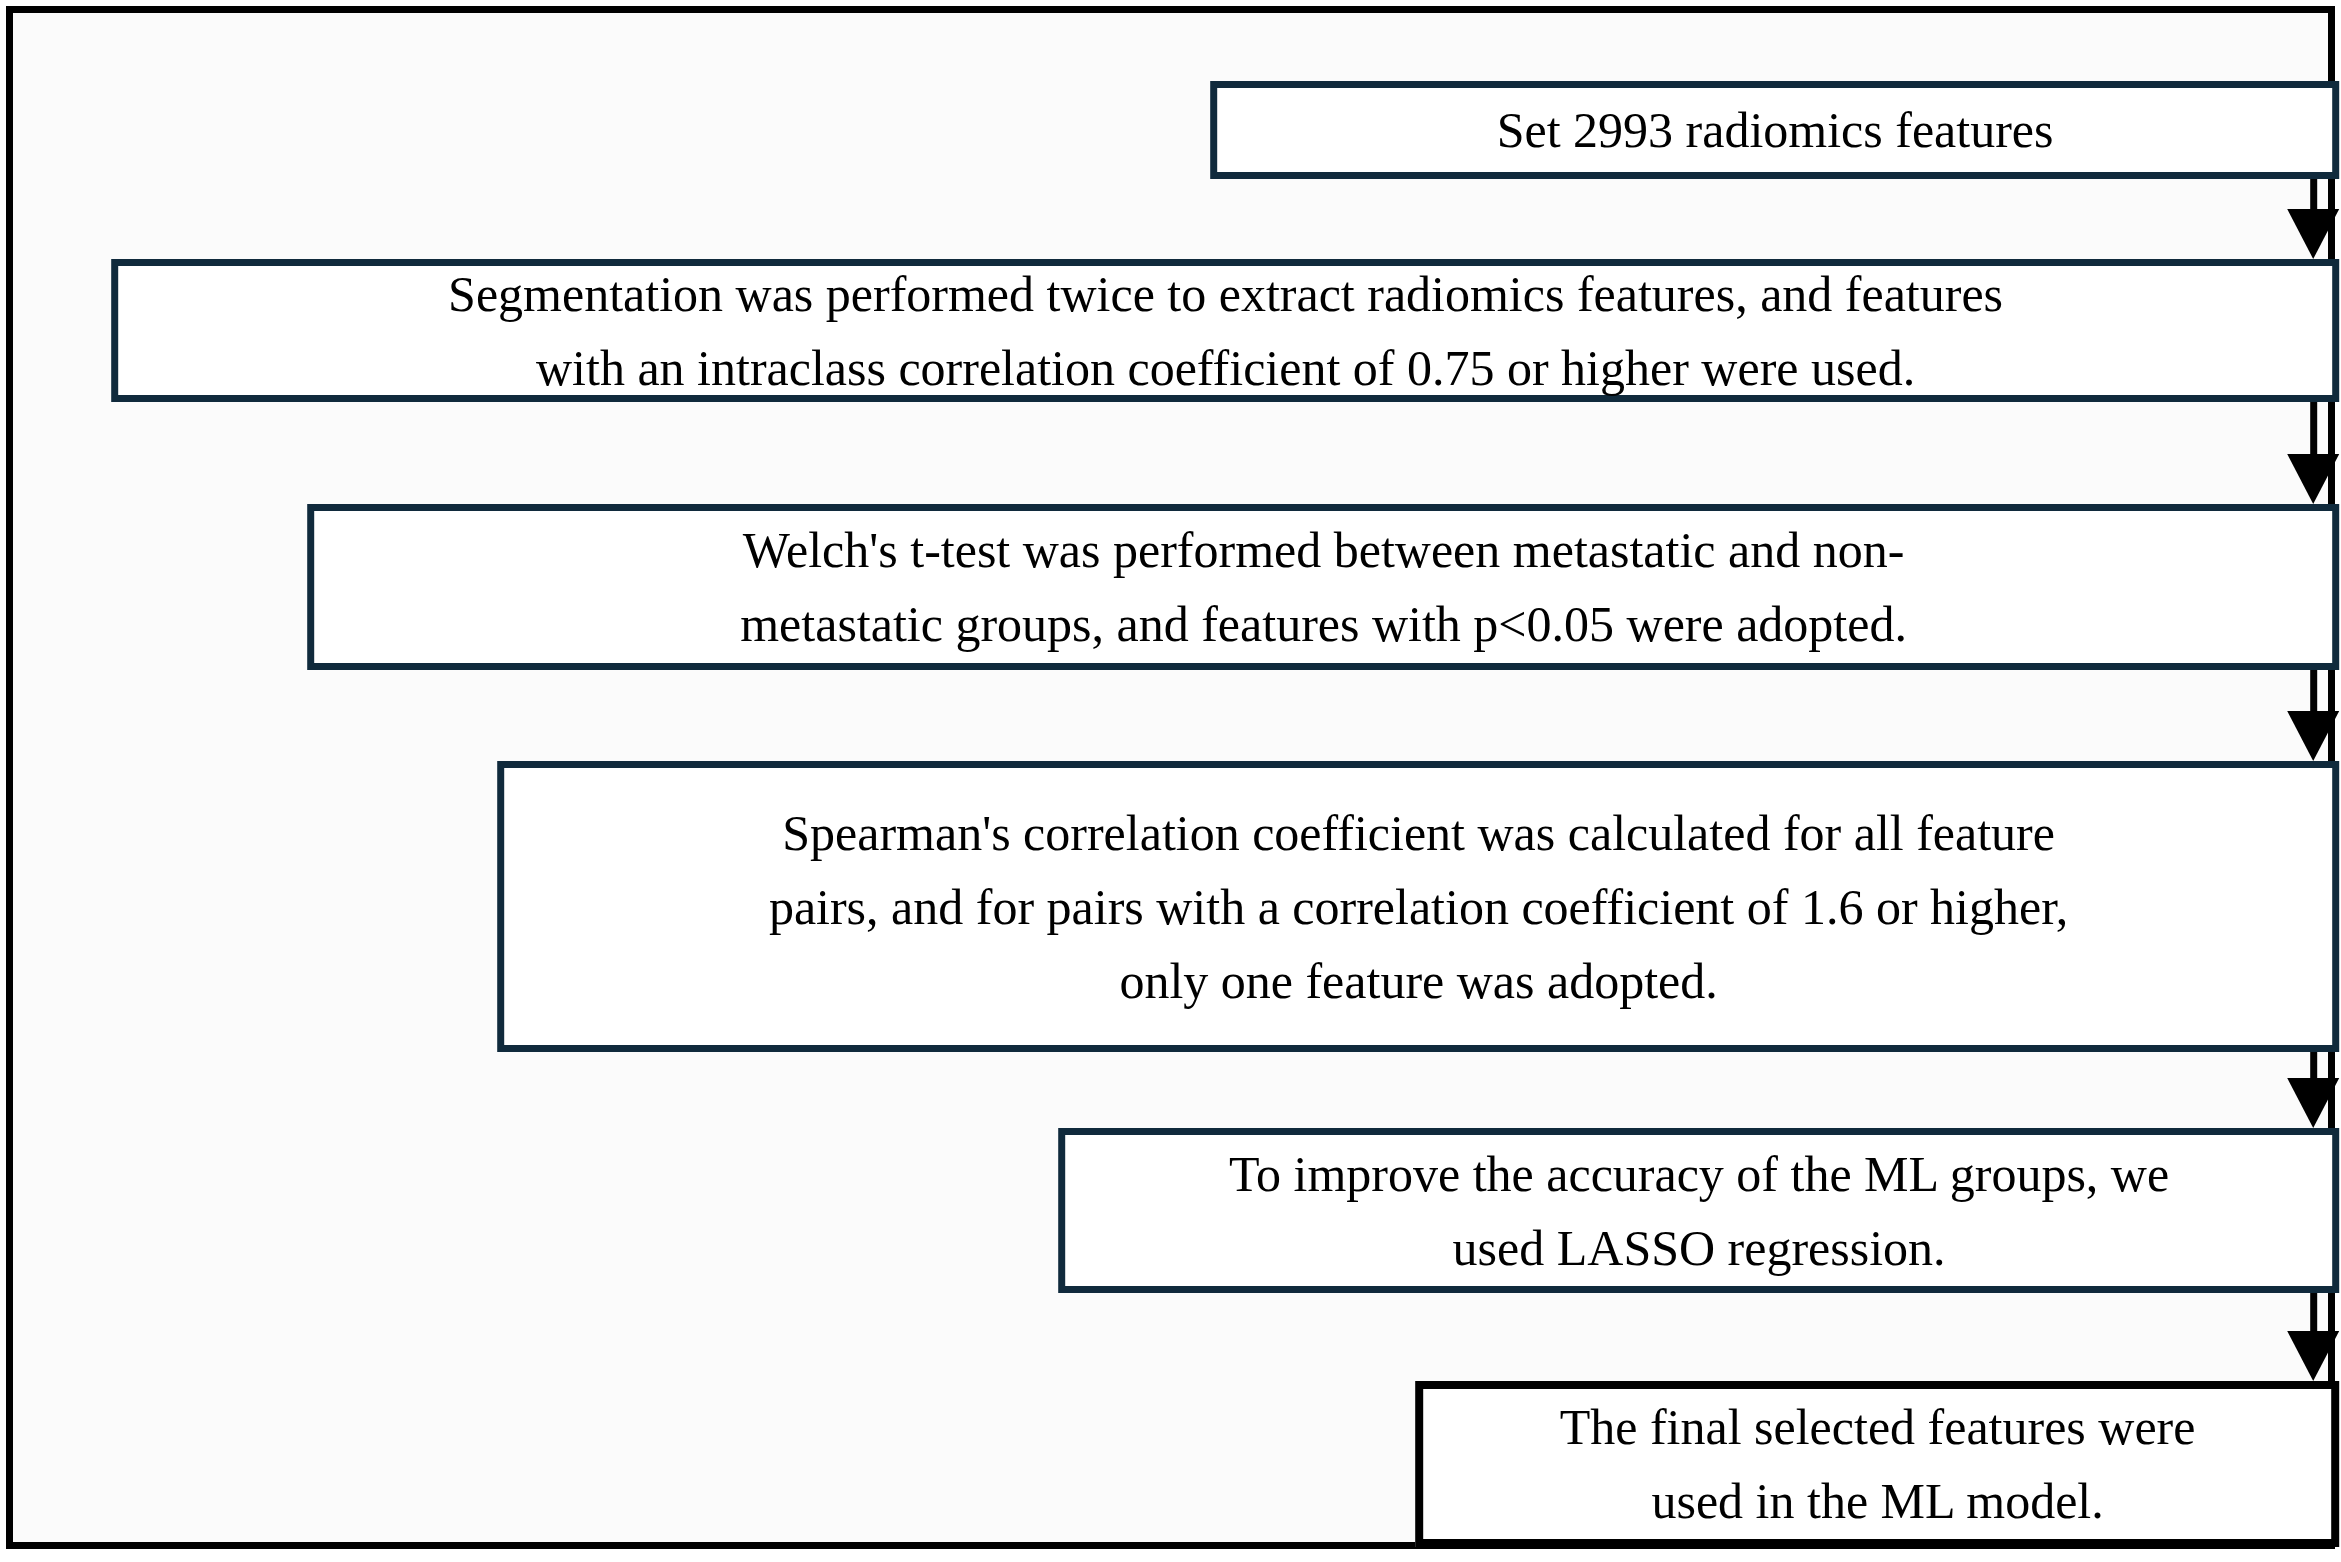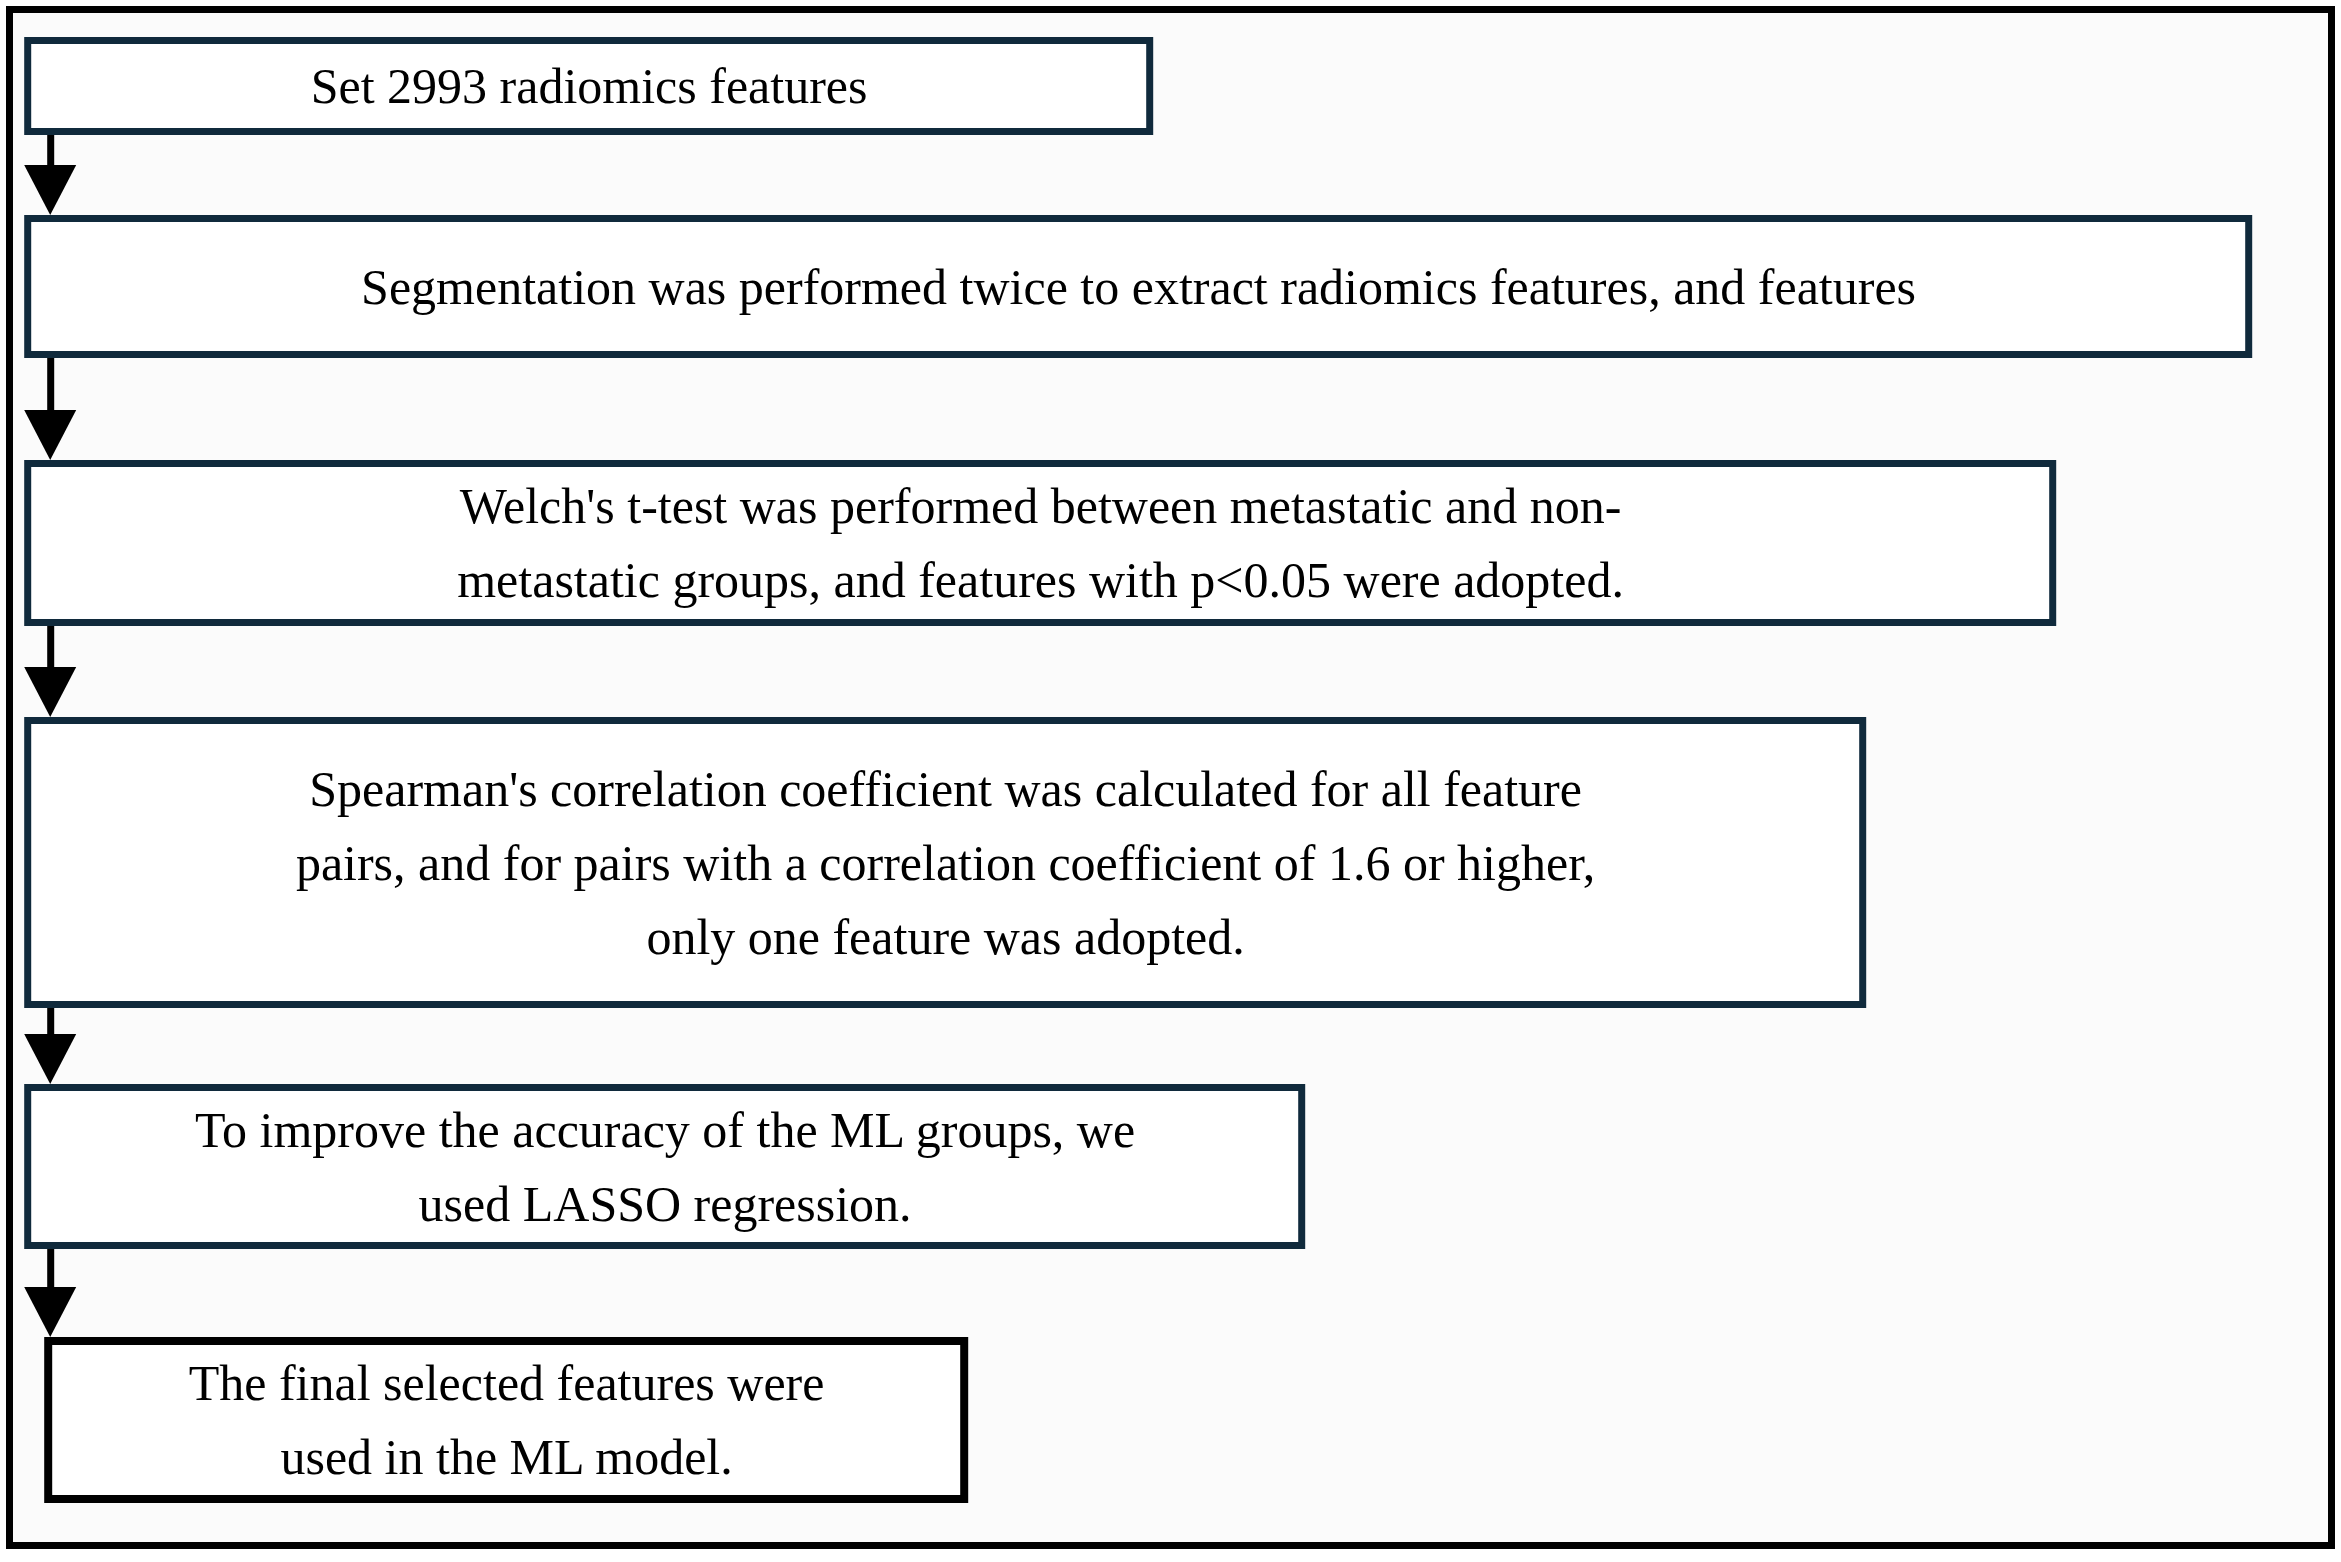--- a/index.html
+++ b/index.html
@@ -21,22 +21,22 @@
     background: #fbfbfb;
   }
   .column {
     position: absolute;
     left: 0;
     top: 0;
     width: 100%;
     height: 100%;
     display: flex;
     flex-direction: column;
-    align-items: flex-start;
-    padding-top: 24px;
+    align-items: flex-end;
+    padding-top: 68px;
     box-sizing: border-box;
     transform: translateX(11.2px);
   }
   .node {
     background: #ffffff;
     border: 7.2px solid #102a3c;
     box-sizing: border-box;
     display: flex;
     flex-direction: column;
     align-items: center;
@@ -89,20 +89,21 @@
       <div class="line">Set 2993 radiomics features</div>
     </div>
 
     <div class="arrow a1">
       <div class="stem"></div>
       <div class="head"></div>
     </div>
 
     <div class="node b2">
       <div class="line">Segmentation was performed twice to extract radiomics features, and features</div>
+      <div class="line">with an intraclass correlation coefficient of 0.75 or higher were used.</div>
     </div>
 
     <div class="arrow a2">
       <div class="stem"></div>
       <div class="head"></div>
     </div>
 
     <div class="node b3">
       <div class="line">Welch's t-test was performed between metastatic and non-</div>
       <div class="line">metastatic groups, and features with p&lt;0.05 were adopted.</div>

